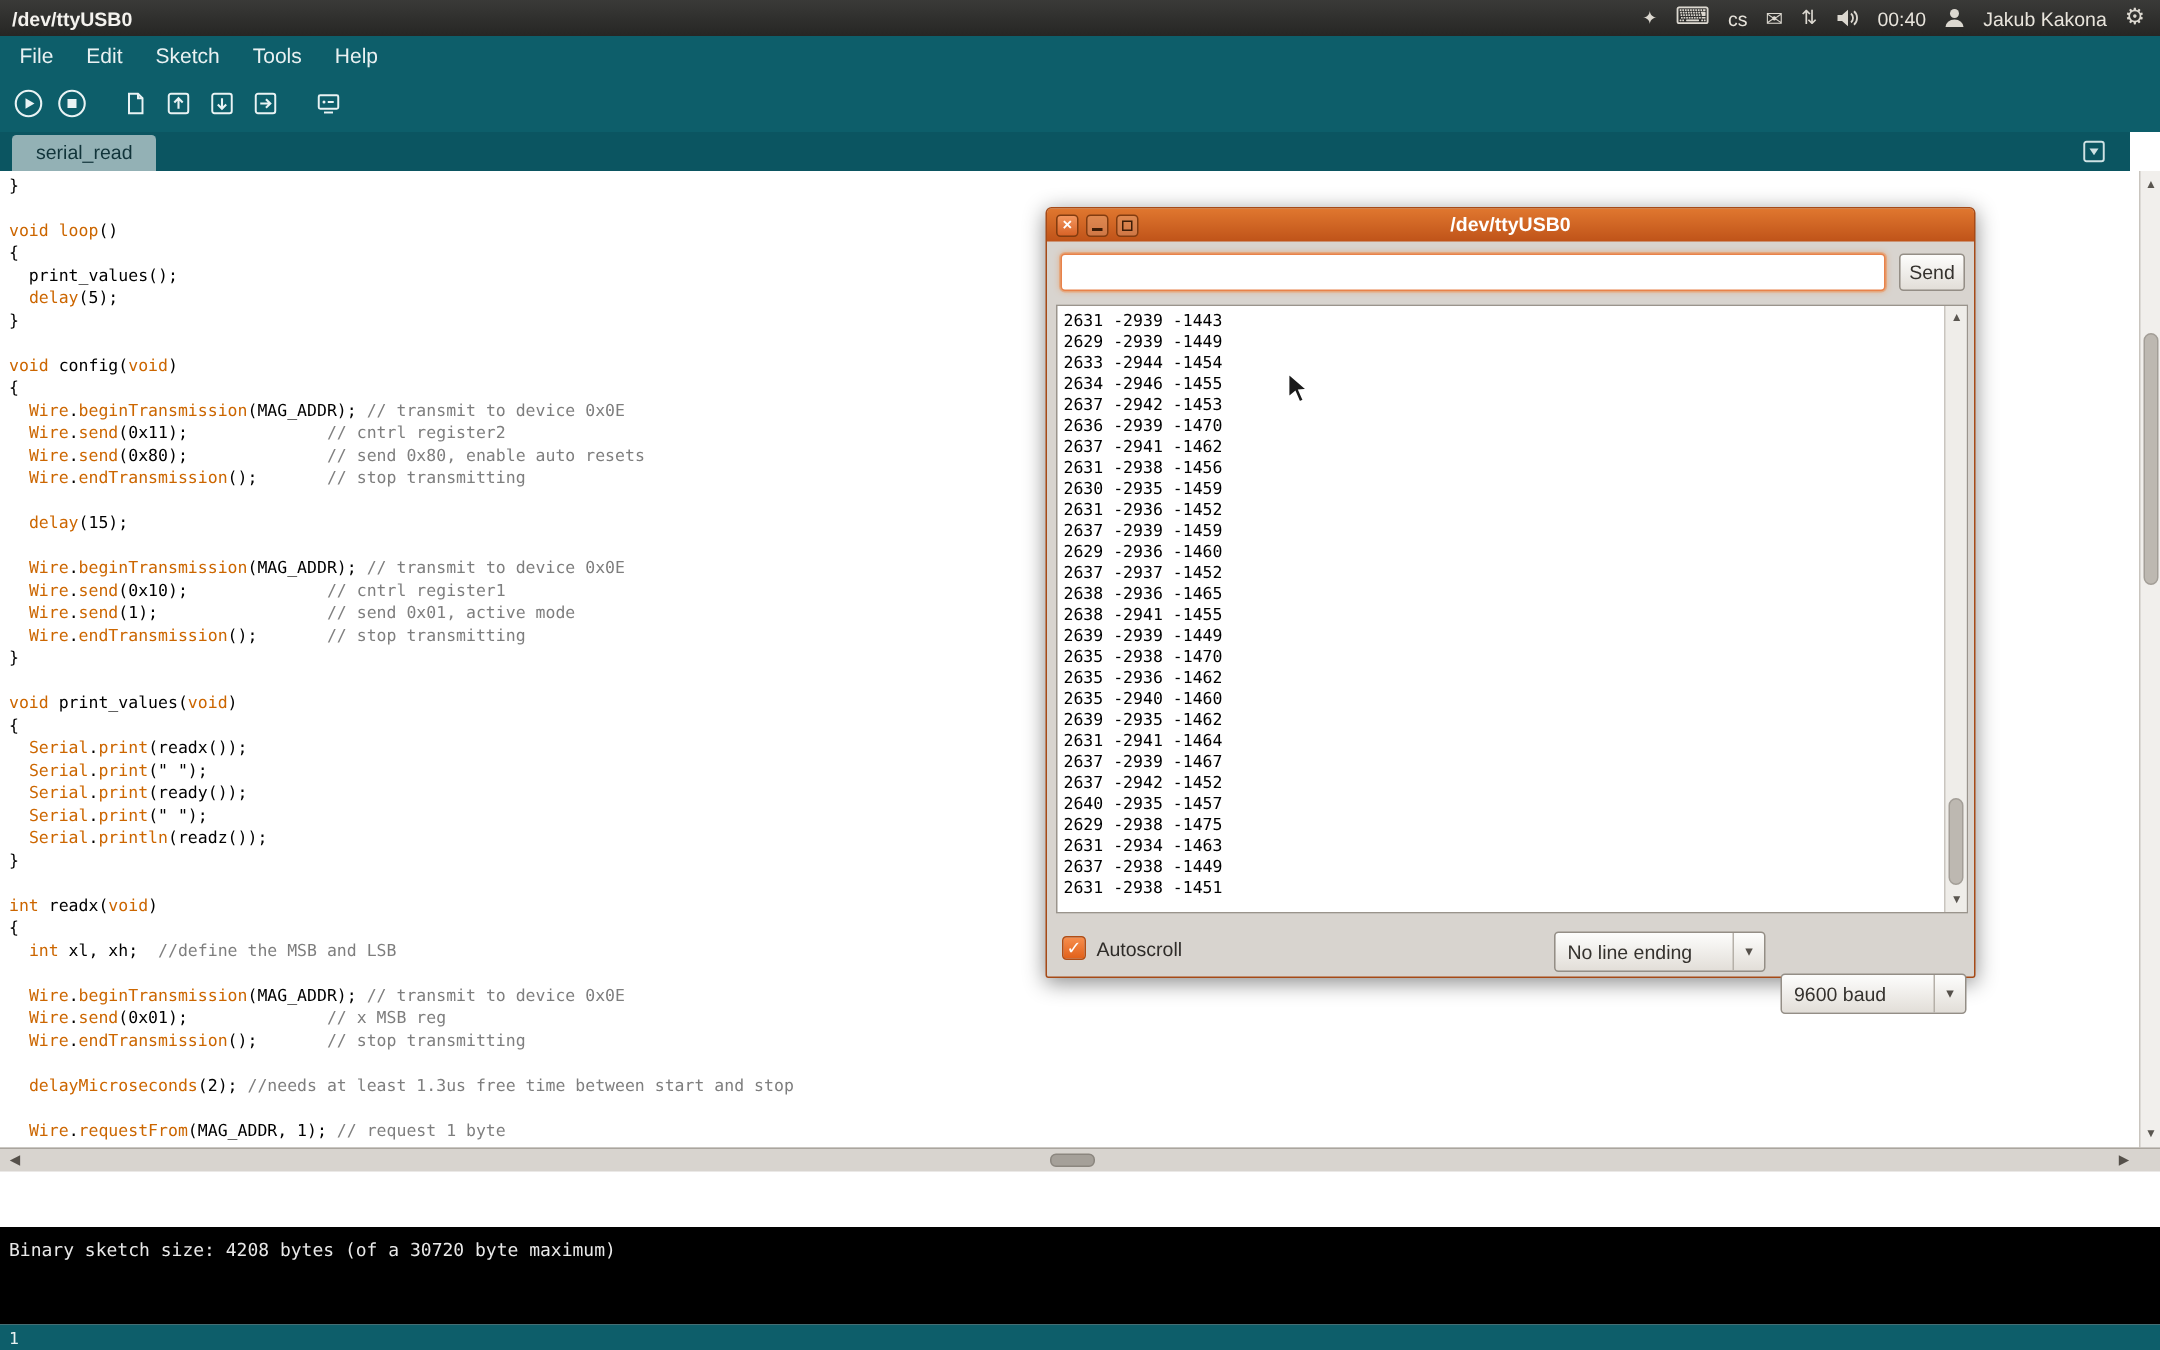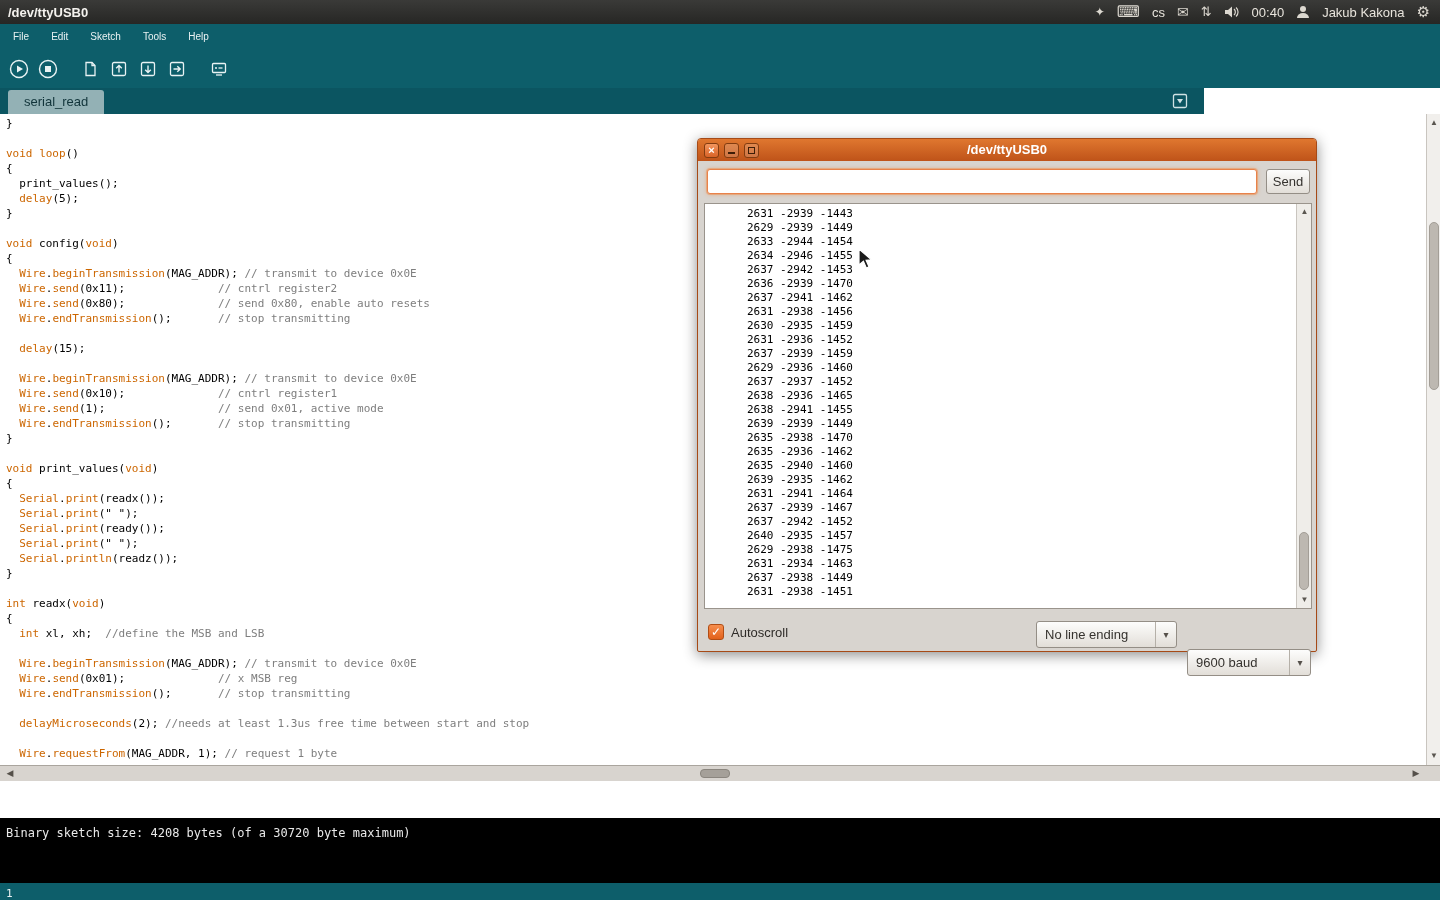--- a/index.html
+++ b/index.html
@@ -13,30 +13,30 @@
     color:#e8e4dc; z-index:5; }
   .sys-title { font-size:13px; font-weight:bold; padding-left:8px; color:#f4f2ee; }
   .sys-tray { margin-left:auto; display:flex; align-items:center; gap:12px; padding-right:10px; }
   .tray-glyph { font-size:14px; color:#dcd8d0; line-height:24px; }
   .tray-text { font-size:13px; color:#e8e4dc; }
   .tray-svg { display:block; }
 
   
   .menu-bar { position:absolute; left:0; top:24px; width:1440px; height:26px;
     background:#0d5e6a; display:flex; align-items:center; padding-left:2px; z-index:5; }
-  .menu-item { color:#e9f1f2; font-size:10px; padding:0 11px; line-height:26px; cursor:default; }
+  .menu-item { color:#e9f1f2; font-size:14px; padding:0 11px; line-height:26px; cursor:default; }
 
   
   .toolbar { position:absolute; left:0; top:50px; width:1440px; height:38px;
     background:#0d5e6a; display:flex; align-items:center; padding-left:7px; gap:5px; z-index:5; }
   .tool-btn { width:24px; height:24px; display:flex; align-items:center; justify-content:center; }
   .tool-spacer { width:8px; }
 
   
-  .tab-bar { position:absolute; left:0; top:88px; width:1204px; height:26px;
+  .tab-bar { position:absolute; left:0; top:88px; width:1420px; height:26px;
     background:#0b5561; display:flex; align-items:flex-end; z-index:5; }
   .tab { margin-left:8px; height:24px; background:#93b1b5; color:#11343a;
     font-size:13px; padding:0 16px; line-height:24px; border-radius:3px 3px 0 0; }
   .tab-menu-btn { margin-left:auto; margin-right:14px; margin-bottom:3px; width:20px; height:20px;
     display:flex; align-items:center; justify-content:center; }
 
   
   .editor { position:absolute; left:0; top:114px; width:1426px; height:651px; background:#ffffff; overflow:hidden; }
   .code-area { padding:2px 0 0 6px; font-family:"DejaVu Sans Mono", monospace; font-size:11px; white-space:pre; }
   .code-line { height:15px; line-height:15px; }
@@ -95,21 +95,21 @@
     box-shadow:0 0 0 1px rgba(240,125,50,0.35), 0 0 4px rgba(240,125,50,0.55);
     font-size:13px; padding:0 6px; outline:none; }
   .btn { background:linear-gradient(#fdfdfc,#e2ded8); border:1px solid #948e86; border-radius:3px;
     color:#35322e; font-size:13px; }
   .send-btn { position:absolute; left:568px; top:8px; width:44px; height:25px; }
 
   .serial-textwrap { position:absolute; left:6px; top:42px; width:608px; height:406px;
     background:#ffffff; border:1px solid #9a948c; }
   .serial-output { position:absolute; left:0; top:0; right:15px; bottom:0; overflow:hidden;
     font-family:"DejaVu Sans Mono", monospace; font-size:11px; padding:3px 0 0 4px; white-space:pre; }
-  .serial-line { height:14px; line-height:14px; color:#000;margin-left:38px; }
+  .serial-line { height:14px; line-height:14px; color:#000; }
   .serial-vscroll { position:absolute; right:0; top:0; width:15px; height:100%;
     background:#efede9; border-left:1px solid #c9c5bf; }
   .serial-vscroll .vs-arrow { width:15px; }
   .serial-vscroll .vs-thumb { left:2px; width:10px; top:calc(100% - 76px); height:58px; }
 
   .serial-controls { position:absolute; left:0; top:458px; width:618px; height:30px; }
   .checkbox { position:absolute; left:10px; top:5px; width:16px; height:16px; border-radius:3px;
     background:linear-gradient(#f68e4e,#e2611b); border:1px solid #b14d15; color:#fff;
     font-size:12px; line-height:14px; text-align:center; }
   .checkbox-label { position:absolute; left:33px; top:6px; font-size:13px; color:#2e2b28; }

